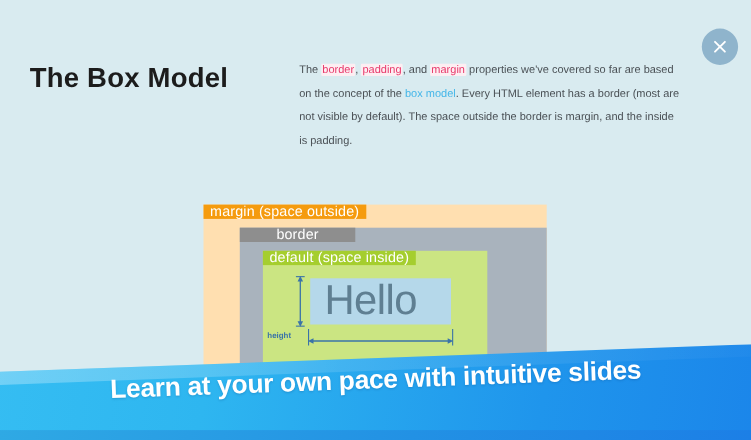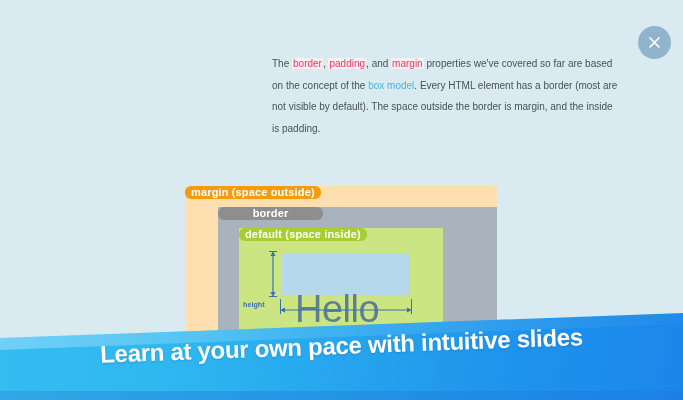--- a/index.html
+++ b/index.html
@@ -64,28 +64,27 @@
   #boxmodel {
     position: absolute;
     left: 185px;
     top: 186px;
     width: 312px;
     height: 148px;
   }
   .bm-label {
     position: absolute;
     color: #ffffff;
-    font-size: 11px;
-    font-weight: bold;
+    font-size: 13px;
+    font-weight: normal;
     letter-spacing: 0.15px;
     white-space: nowrap;
     line-height: 12px;
     padding: 0 6px;
     box-sizing: border-box;
-    border-radius: 6px;
   }
   #bm-margin {
     position: absolute;
     left: 0; top: 0;
     width: 312px; height: 148px;
     background: #ffdfb0;
   }
   #bm-margin-label {
     left: 0; top: 0;
     height: 13px;
@@ -124,21 +123,20 @@
   }
   #bm-content-text {
     position: absolute;
     left: 0; top: -7px;
     width: 110px;
     text-align: center;
     font-size: 38px;
     color: #5f7f92;
     line-height: 54px;
     letter-spacing: -0.5px;
-    margin-top: 36px;
   }
   .dim-text {
     position: absolute;
     color: #3a73a8;
     font-size: 7.2px;
     font-weight: bold;
     white-space: nowrap;
     margin-top: 30px;
   }
   #dim-height-text { left: 58px; top: 84px; }
@@ -193,20 +191,21 @@
     text-shadow: 0 1px 2px rgba(0,60,120,0.22);
     white-space: nowrap;
     font-stretch: condensed;
   }
 </style>
 </head>
 <body>
 
 <div id="app">
 
+  <h1 id="slide-title">The Box Model</h1>
 
   <p id="slide-body"><span>The </span><span class="kw">border</span><span>, </span><span class="kw">padding</span><span>, and </span><span class="kw">margin</span><span> properties we've covered so far are based on the concept of the </span><span class="lnk">box model</span><span>. Every HTML element has a border (most are not visible by default). The space outside the border is margin, and the inside is padding.</span></p>
 
   <div id="close-btn">
     <svg width="33" height="33" viewBox="0 0 33 33">
       <line x1="12" y1="12" x2="21" y2="21" stroke="#ffffff" stroke-width="1.7" stroke-linecap="round"></line>
       <line x1="21" y1="12" x2="12" y2="21" stroke="#ffffff" stroke-width="1.7" stroke-linecap="round"></line>
     </svg>
   </div>
 

